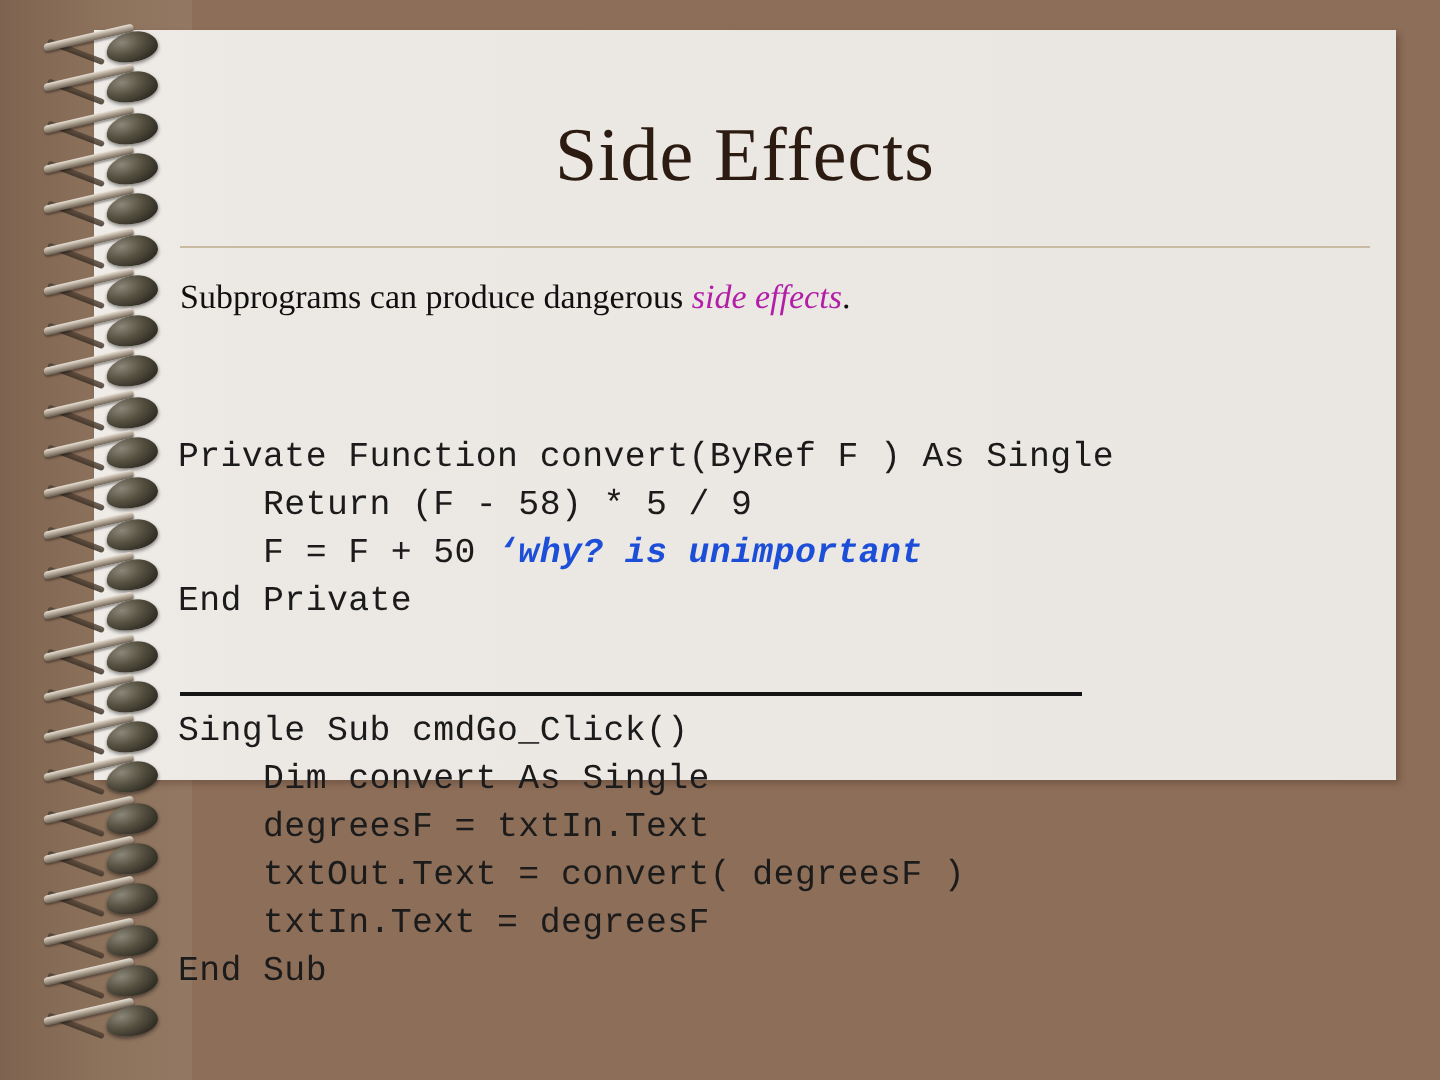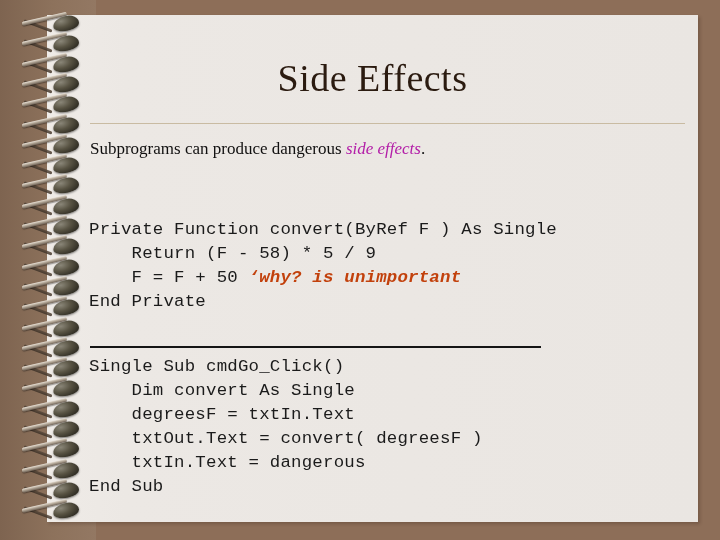--- a/index.html
+++ b/index.html
@@ -24,21 +24,21 @@
   .bg-left-shade {
     position: absolute;
     left: 0; top: 0;
     width: 96px; height: 540px;
     background: linear-gradient(to right, #7e6450 0%, #8d725c 55%, #937863 100%);
   }
   
   .page {
     position: absolute;
     left: 47px; top: 15px;
-    width: 651px; height: 507px;
+    width: 651px; height: 375px;
     background: #ece8e4;
     box-shadow: 2px 2px 3px rgba(60,40,28,.28);
   }
   .page-sheen {
     position: absolute;
     left: 0; top: 0; right: 0; bottom: 0;
     background: linear-gradient(to right, #efebe7 0%, #ece8e4 12%, #eae6e2 100%);
     pointer-events: none;
   }
   
@@ -115,21 +115,21 @@
     left: 42px; top: 203px;
     width: 600px;
     font-family: "Liberation Mono", "DejaVu Sans Mono", monospace;
     font-size: 17.4px;
     line-height: 24px;
     color: #1b1b1b;
     white-space: pre;
     letter-spacing: .2px;
   }
   .code .cmt {
-    color: #c2410c;
+    color: #1d4ed8;
     font-style: italic;
     font-weight: bold;
   }
   .code-rule {
     position: absolute;
     left: 43px; top: 331px;
     width: 451px; height: 2px;
     background: #151515;
   }
   .code2 {
@@ -166,21 +166,21 @@
 <span>    Return (F - 58) * 5 / 9</span>
 <span>    F = F + 50 </span><span class="cmt">‘why? is unimportant</span>
 <span>End Private</span></div>
 
     <div class="code-rule"></div>
 
     <div class="code2"><span>Single Sub cmdGo_Click()</span>
 <span>    Dim convert As Single</span>
 <span>    degreesF = txtIn.Text</span>
 <span>    txtOut.Text = convert( degreesF )</span>
-<span>    txtIn.Text = dangerous</span>
+<span>    txtIn.Text = degreesF</span>
 <span>End Sub</span></div>
   </div>
 
   <div class="spiral" id="spiral">
       <div class="ring" style="top: 16px;">
         <div class="wire2"></div>
         <div class="wire"></div>
         <div class="bead"></div>
       </div>
       <div class="ring" style="top: 36.3px;">

